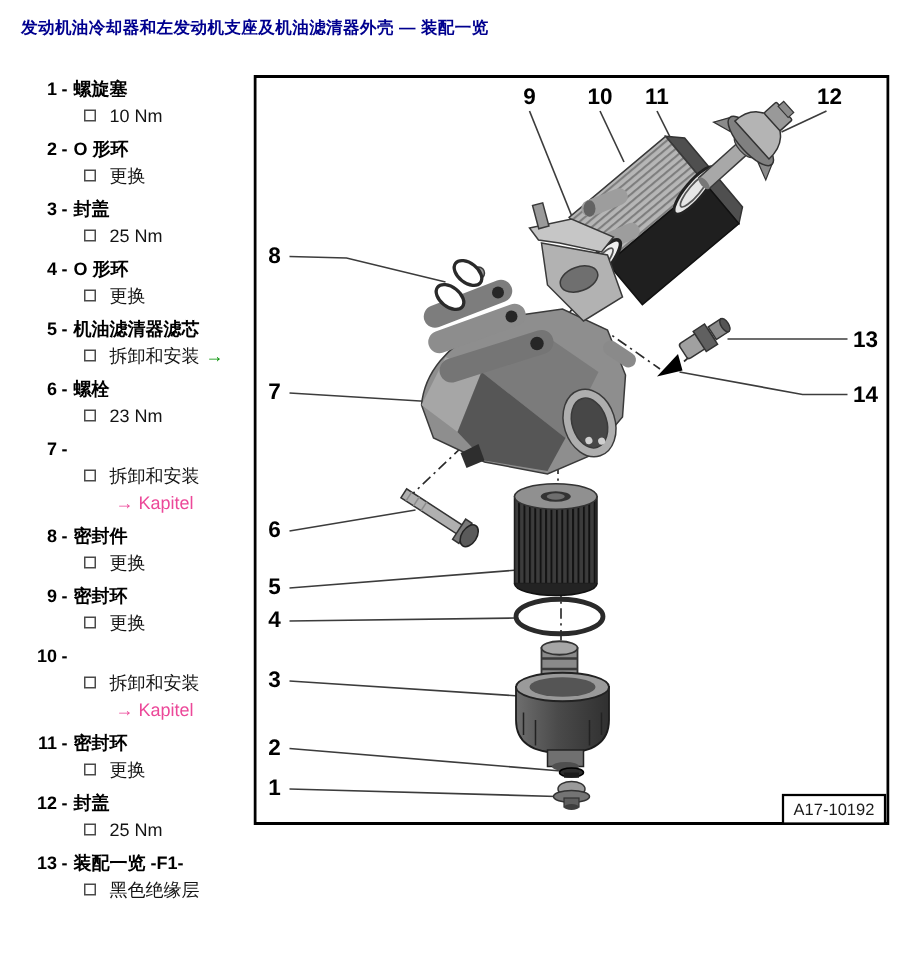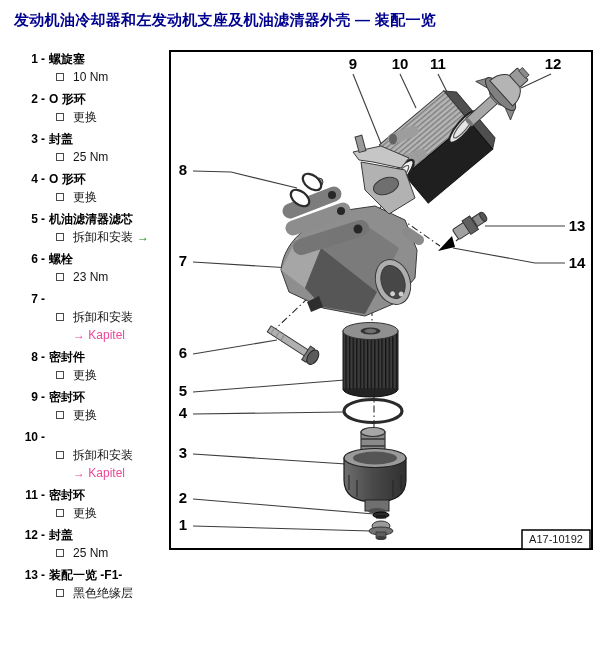--- a/index.html
+++ b/index.html
@@ -2,29 +2,29 @@
 <html><head>
 <meta charset="utf-8">
 <style>
   html,body{margin:0;padding:0;}
   body{
     width:602px;height:652px;position:relative;overflow:hidden;background:#ffffff;
     font-family:"Liberation Sans", sans-serif;color:#000;
   }
   .page-title{
     position:absolute;left:14px;top:11px;width:560px;
-    font-size:15px;font-weight:bold;color:#00008f;letter-spacing:0.3px;
+    font-size:11px;font-weight:bold;color:#00008f;letter-spacing:0.3px;
   }
   .parts-list{position:absolute;left:12px;top:50px;width:154px;}
   .item{margin:0 0 4px 0;}
   .item-head{display:flex;align-items:flex-start;font-size:12px;line-height:18px;font-weight:bold;}
   .item-num{flex:none;width:26px;text-align:right;white-space:pre;}
   .item-dash{flex:none;padding:0 4px 0 3px;}
   .item-name{max-width:102px;}
-  .sub{display:flex;align-items:flex-start;margin-left:44px;font-size:12px;line-height:18px;}
+  .sub{display:flex;align-items:flex-start;margin-left:44px;font-size:12px;line-height:18px;text-align:center;}
   .bullet{flex:none;width:6px;height:6px;border:1px solid #4a4a4a;margin:5px 9px 0 0;background:#fff;}
   .sub-body{color:#141414;max-width:94px;}
   .kapitel{display:block;color:#ec4899;}
   .green-arrow{color:#009000;margin-left:4px;}
   .diagram-wrap{position:absolute;left:169px;top:50px;width:424px;height:500px;}
   svg text.callout{font-family:"Liberation Sans", sans-serif;font-size:15px;font-weight:bold;fill:#000;}
   svg text.figlabel{font-family:"Liberation Sans", sans-serif;font-size:11px;fill:#1a1a1a;}
 </style>
 </head>
 <body>

